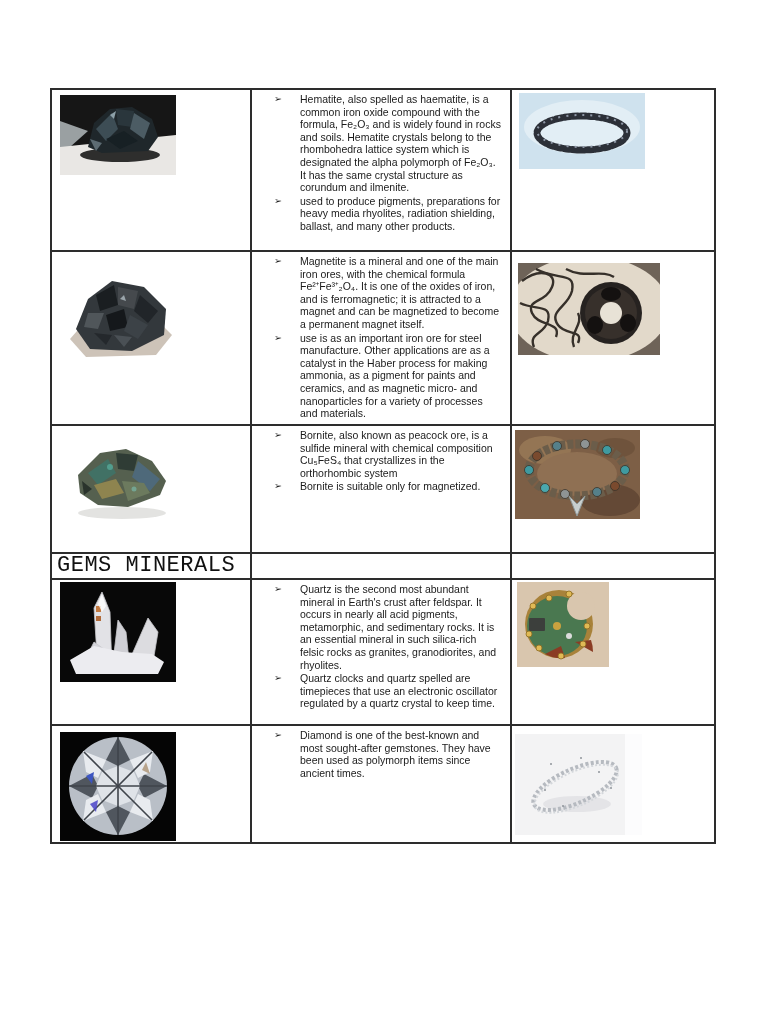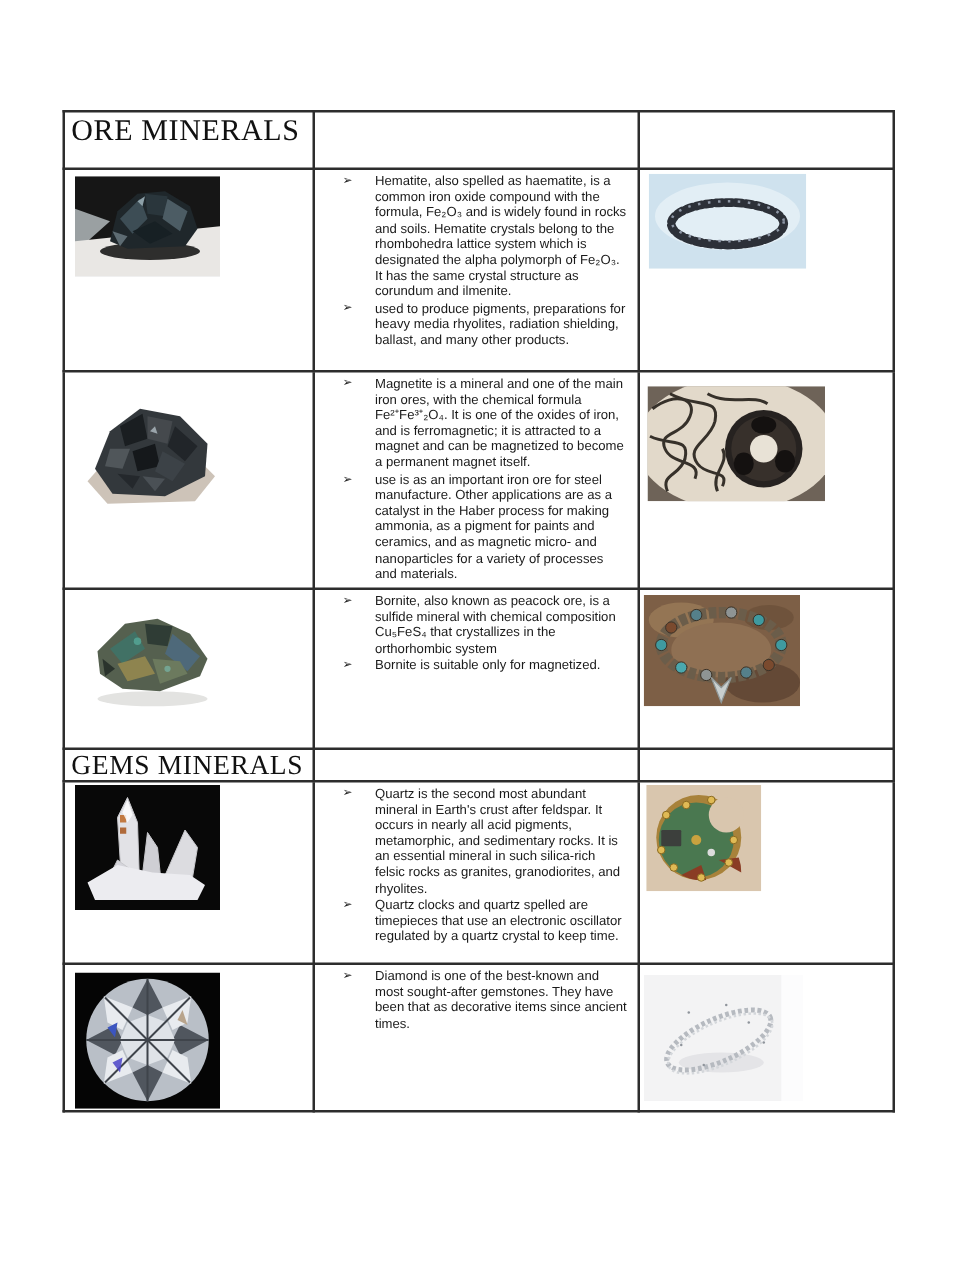--- a/index.html
+++ b/index.html
@@ -17,21 +17,21 @@
   .r-hematite td{height:160px}
   .r-magnetite td{height:172px}
   .r-bornite td{height:126px}
   .h-gems td{height:24px}
   .r-quartz td{height:144px}
   .r-diamond td{height:116px}
   .hdr-title{
     font-family:"Liberation Serif",serif;font-size:24px;color:#111;
     letter-spacing:0.5px;padding:2px 4px 0 5px;line-height:26px;white-space:nowrap;
   }
-  .hdr-title.gems{font-size:22px;line-height:24px;padding-top:0;}
+  .hdr-title.gems{font-size:22px;line-height:24px;padding-top:0;font-family:Liberation Mono, monospace;}
   .bullets{padding:3px 0 0 0;}
   .bullet{display:flex;align-items:flex-start;padding:0 8px 1px 22px;}
   .marker{flex:0 0 14px;margin-right:12px;font-size:9.5px;line-height:12.6px;color:#222;}
   .btext{font-size:10.5px;line-height:12.6px;color:#1a1a1a;}
   .photo{display:block;}
   .ph-hem-spec{margin:5px 0 0 8px;}
   .ph-hem-prod{margin:3px 0 0 7px;}
   .ph-mag-spec{margin:13px 0 0 8px;}
   .ph-mag-prod{margin:11px 0 0 6px;}
   .ph-bor-spec{margin:13px 0 0 12px;}
@@ -46,27 +46,20 @@
 
 <div class="sheet">
 <table class="minerals">
 <colgroup>
         <col class="c1">
         <col class="c2">
         <col class="c3">
       </colgroup>
 
 <tbody>
-        <tr class="h-ore">
-  <td>
-    <div class="hdr-title">ORE MINERALS</div>
-  </td>
-  <td></td>
-  <td></td>
-</tr>
 
 <tr class="r-hematite">
   <td>
     <svg class="photo ph-hem-spec" width="116" height="80" viewBox="0 0 116 80">
       <rect width="116" height="80" fill="#161616"></rect>
       <polygon points="0,26 28,36 10,52 0,56" fill="#9aa0a2"></polygon>
       <polygon points="0,52 116,40 116,80 0,80" fill="#e9e7e4"></polygon>
       <ellipse cx="60" cy="60" rx="40" ry="7" fill="#0d0d0d" opacity="0.85"></ellipse>
       <polygon points="28,52 34,28 50,14 72,12 92,24 98,42 88,56 42,58" fill="#1f272b"></polygon>
       <polygon points="36,34 52,18 58,34 46,46" fill="#3d4d55"></polygon>
@@ -289,21 +282,21 @@
       </g>
       <polygon points="26,44 34,40 32,52" fill="#3c55c0"></polygon>
       <polygon points="30,72 38,68 36,80" fill="#4a44c8" opacity="0.85"></polygon>
       <polygon points="82,38 90,42 86,30" fill="#b8a48c"></polygon>
     </svg>
   </td>
   <td>
     <div class="bullets">
       <div class="bullet">
         <span class="marker">➢</span>
-        <span class="btext">Diamond is one of the best-known and most sought-after gemstones. They have been that as decorative items since ancient times.</span>
+        <span class="btext">Diamond is one of the best-known and most sought-after gemstones. They have been used as polymorph items since ancient times.</span>
       </div>
     </div>
   </td>
   <td>
     <svg class="photo ph-dia-prod" width="127" height="101" viewBox="0 0 127 101">
       <rect width="127" height="101" fill="#f3f3f4"></rect>
       <rect x="110" width="17" height="101" fill="#fcfcfd"></rect>
       <ellipse cx="62" cy="70" rx="34" ry="8" fill="#e4e4e7"></ellipse>
       <g transform="rotate(-24 60 52)">
         <ellipse cx="60" cy="52" rx="45" ry="17" fill="none" stroke="#b6bac0" stroke-width="4" stroke-dasharray="3 2.2"></ellipse>

